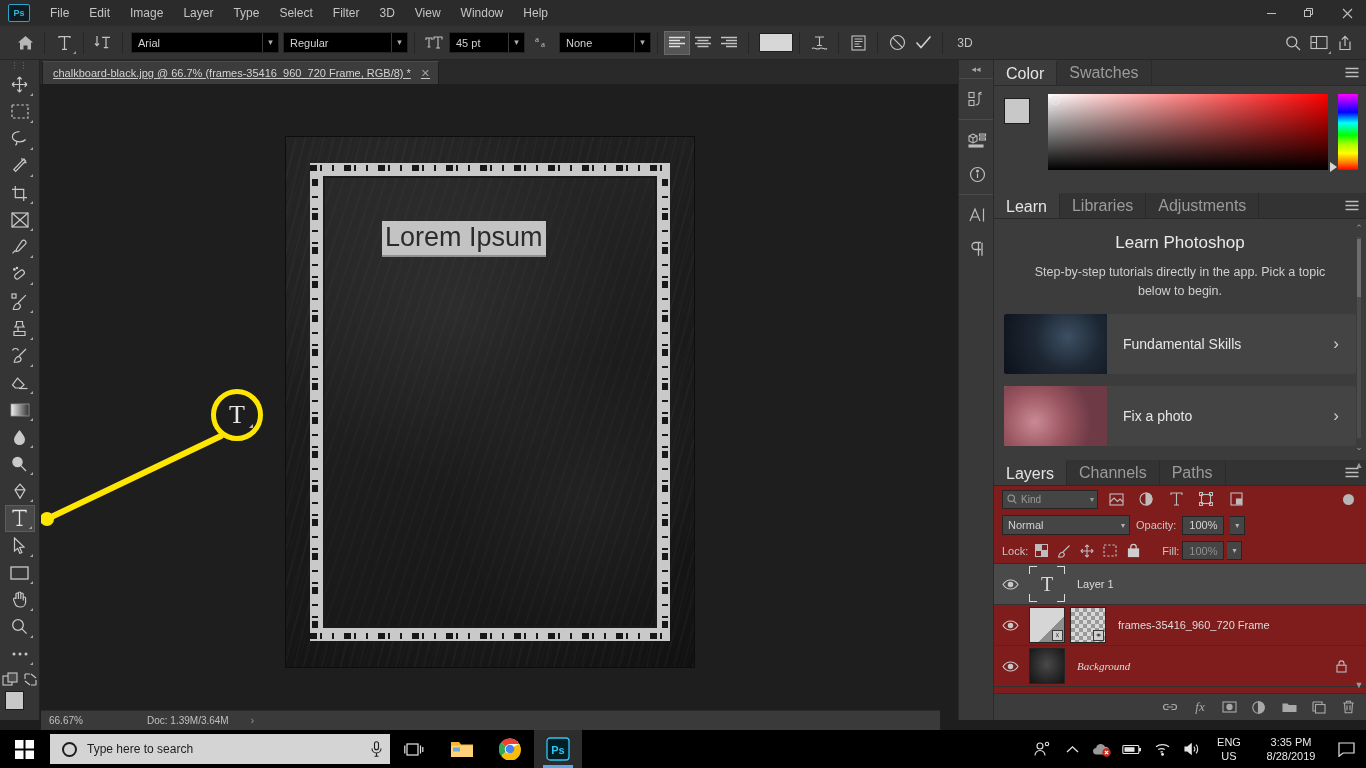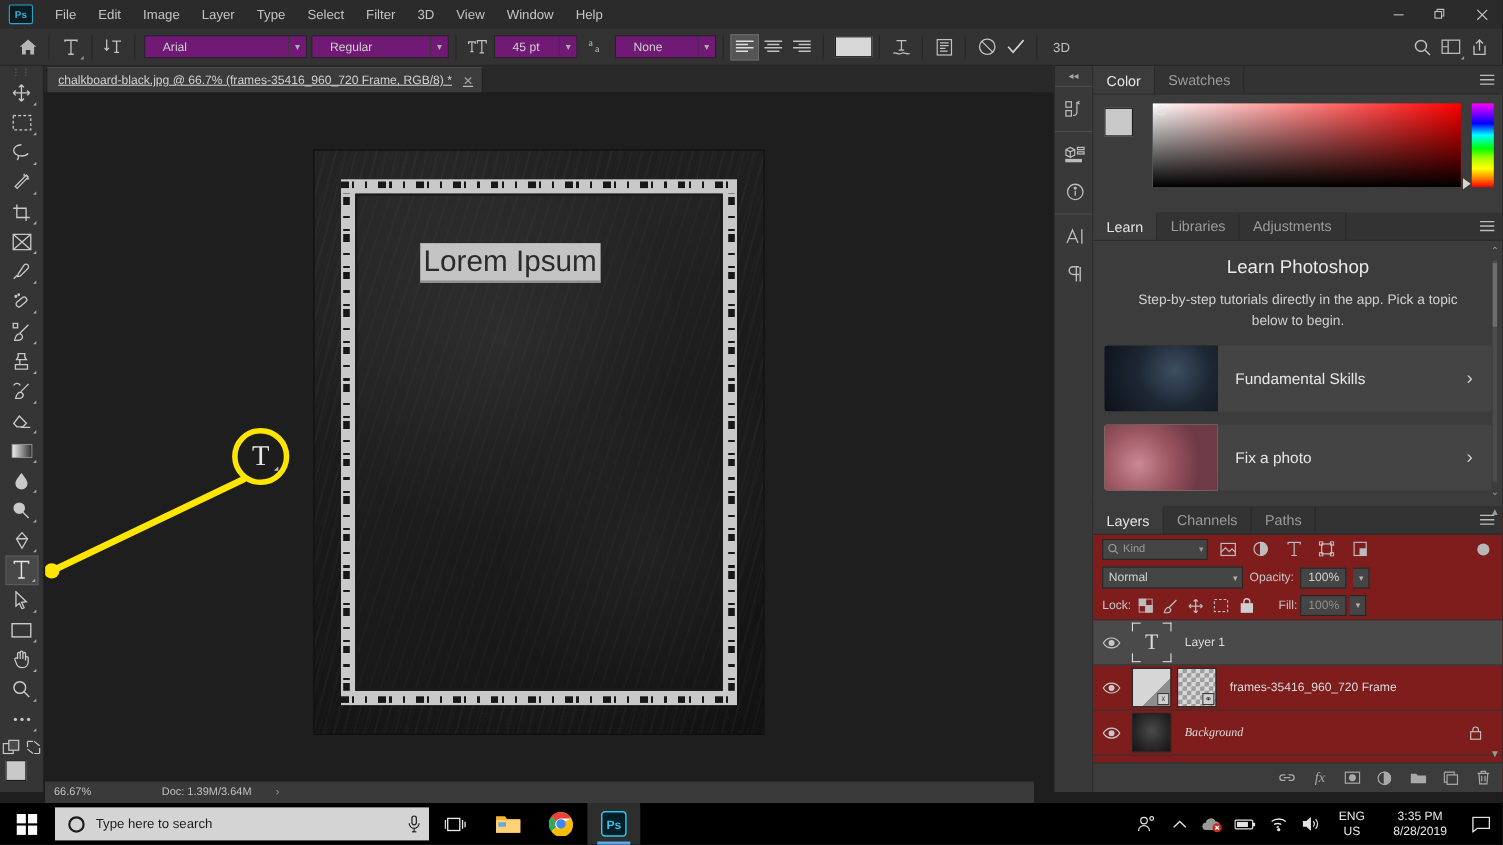--- a/index.html
+++ b/index.html
@@ -41,23 +41,23 @@
   .ob-sep { width:1px; height:22px; background:#262626; margin:0 6px; }
   .ob-icon {
     width:26px; height:24px; display:flex; align-items:center; justify-content:center;
     color:#b6b6b6; position:relative;
   }
   .ob-icon.active { background:#555; border:1px solid #6a6a6a; }
   .ob-tri { position:absolute; right:1px; bottom:1px; width:0; height:0;
             border-left:3px solid transparent; border-top:3px solid transparent;
             border-right:3px solid #9a9a9a; border-bottom:0; }
   .combo {
-    height:21px; background:#701a75; border:1px solid #242424;
+    height:21px; background:#000000; border:1px solid #242424;
     display:flex; align-items:center; color:#d0d0d0; font-size:11px;
-    padding-left:16px; position:relative;
+    padding-left:6px; position:relative;
   }
   .combo .arrow { margin-left:auto; width:16px; text-align:center; color:#b0b0b0;
                   border-left:1px solid #383838; font-size:9px; height:19px; line-height:19px;}
   .swatch-btn { width:34px; height:19px; background:#d7d7d7; border:1px solid #1f1f1f; }
   .topright { margin-left:auto; display:flex; align-items:center; padding-right:8px; }
 
   
   .tabbar {
     position:absolute; left:0; top:60px; width:1366px; height:24px;
     background:#292929; display:flex; align-items:flex-end;text-decoration:underline;
@@ -200,21 +200,21 @@
   .rightcol {
     position:absolute; left:994px; top:60px; width:372px; height:660px;
     background:#3c3c3c;
   }
   .panel-tabs {
     height:26px; background:#333333; display:flex; align-items:stretch;
     border-bottom:1px solid #2a2a2a;
   }
   .ptab {
     padding:0 12px; display:flex; align-items:center;
-    font-size:13px; color:#9b9b9b; background:#333;
+    font-size:16px; color:#9b9b9b; background:#333;
     border-right:1px solid #2a2a2a;
   }
   .ptab.active { background:#3c3c3c; color:#e4e4e4; border-top:2px solid #3c3c3c; }
   .pmenu { margin-left:auto; width:28px; display:flex; align-items:center; justify-content:center;
            color:#bdbdbd; font-size:12px; }
 
   
   .colorpanel { height:107px; background:#3c3c3c; position:relative; display:flex; padding:8px; }
   .cp-swatches { position:relative; width:44px; height:44px; margin-top:2px; }
   .cp-swatches .a { position:absolute; left:2px; top:2px; width:26px; height:26px;

